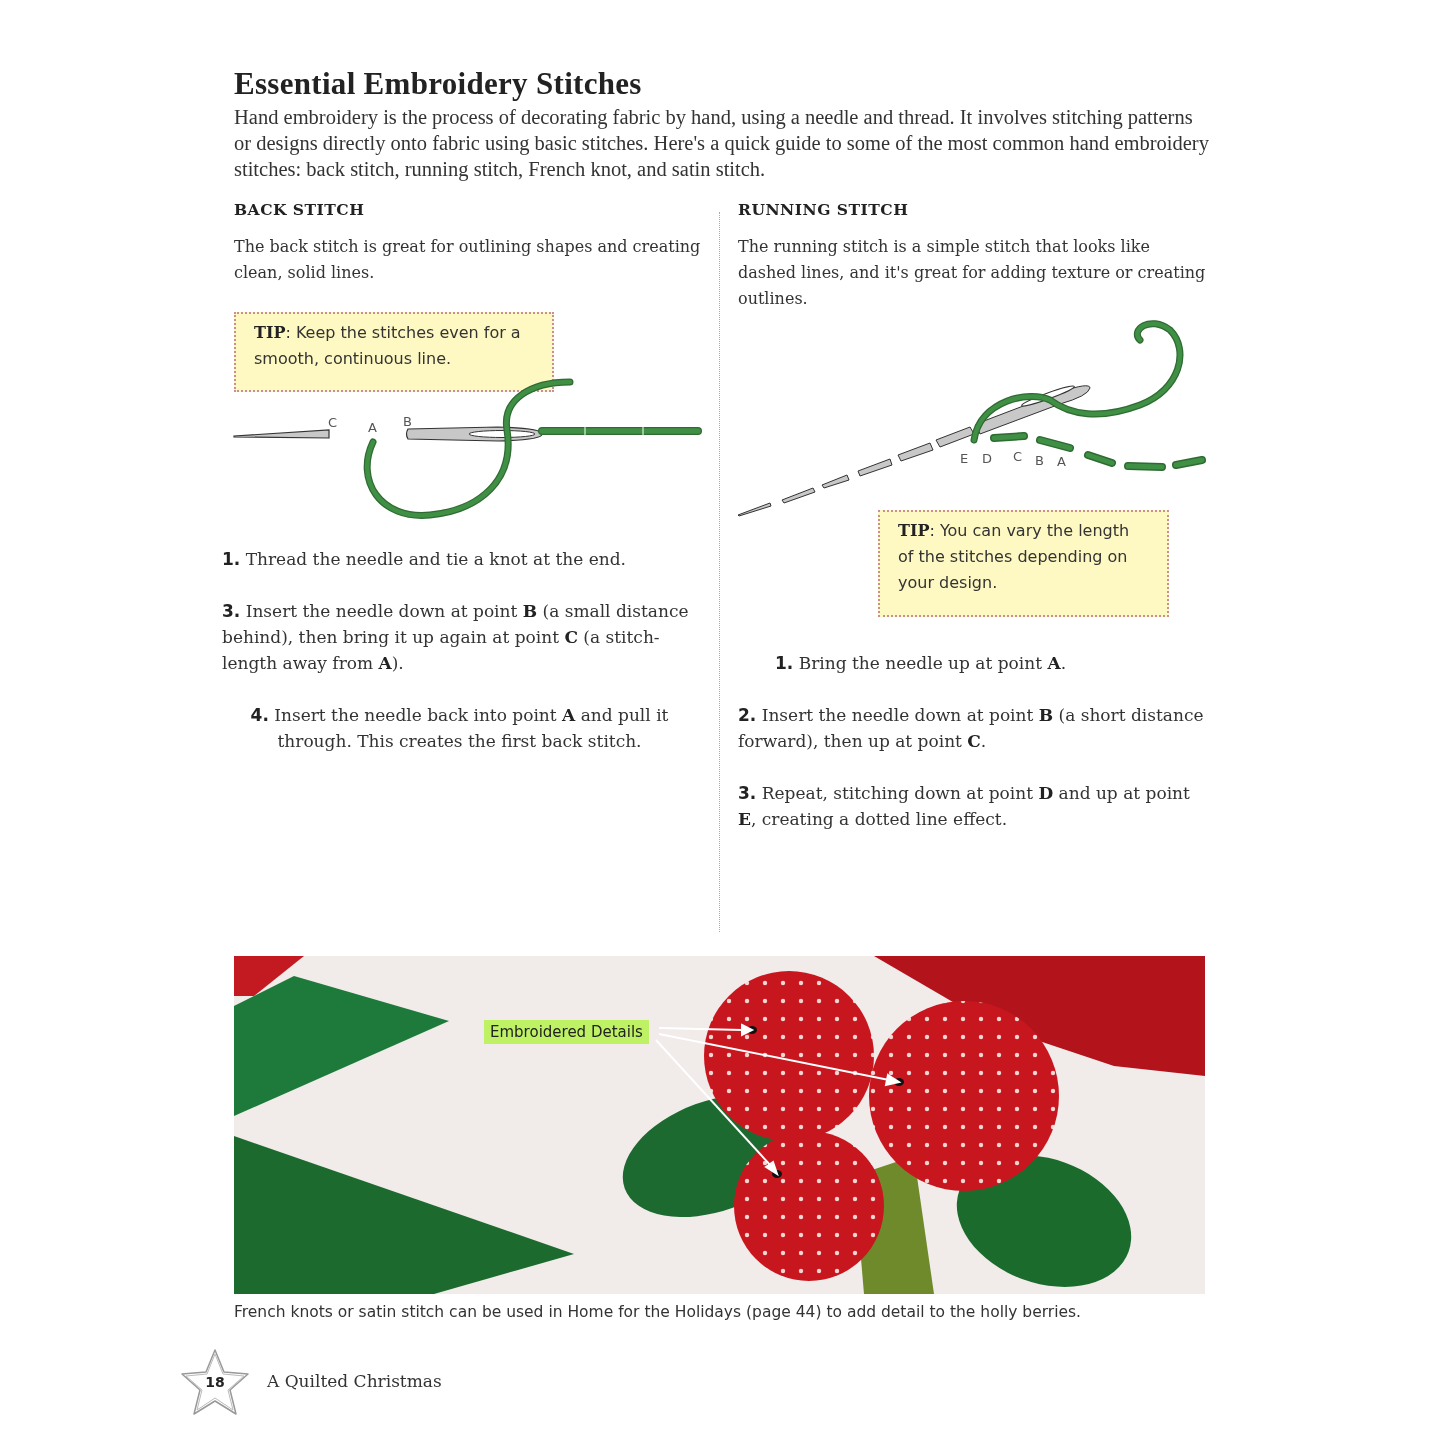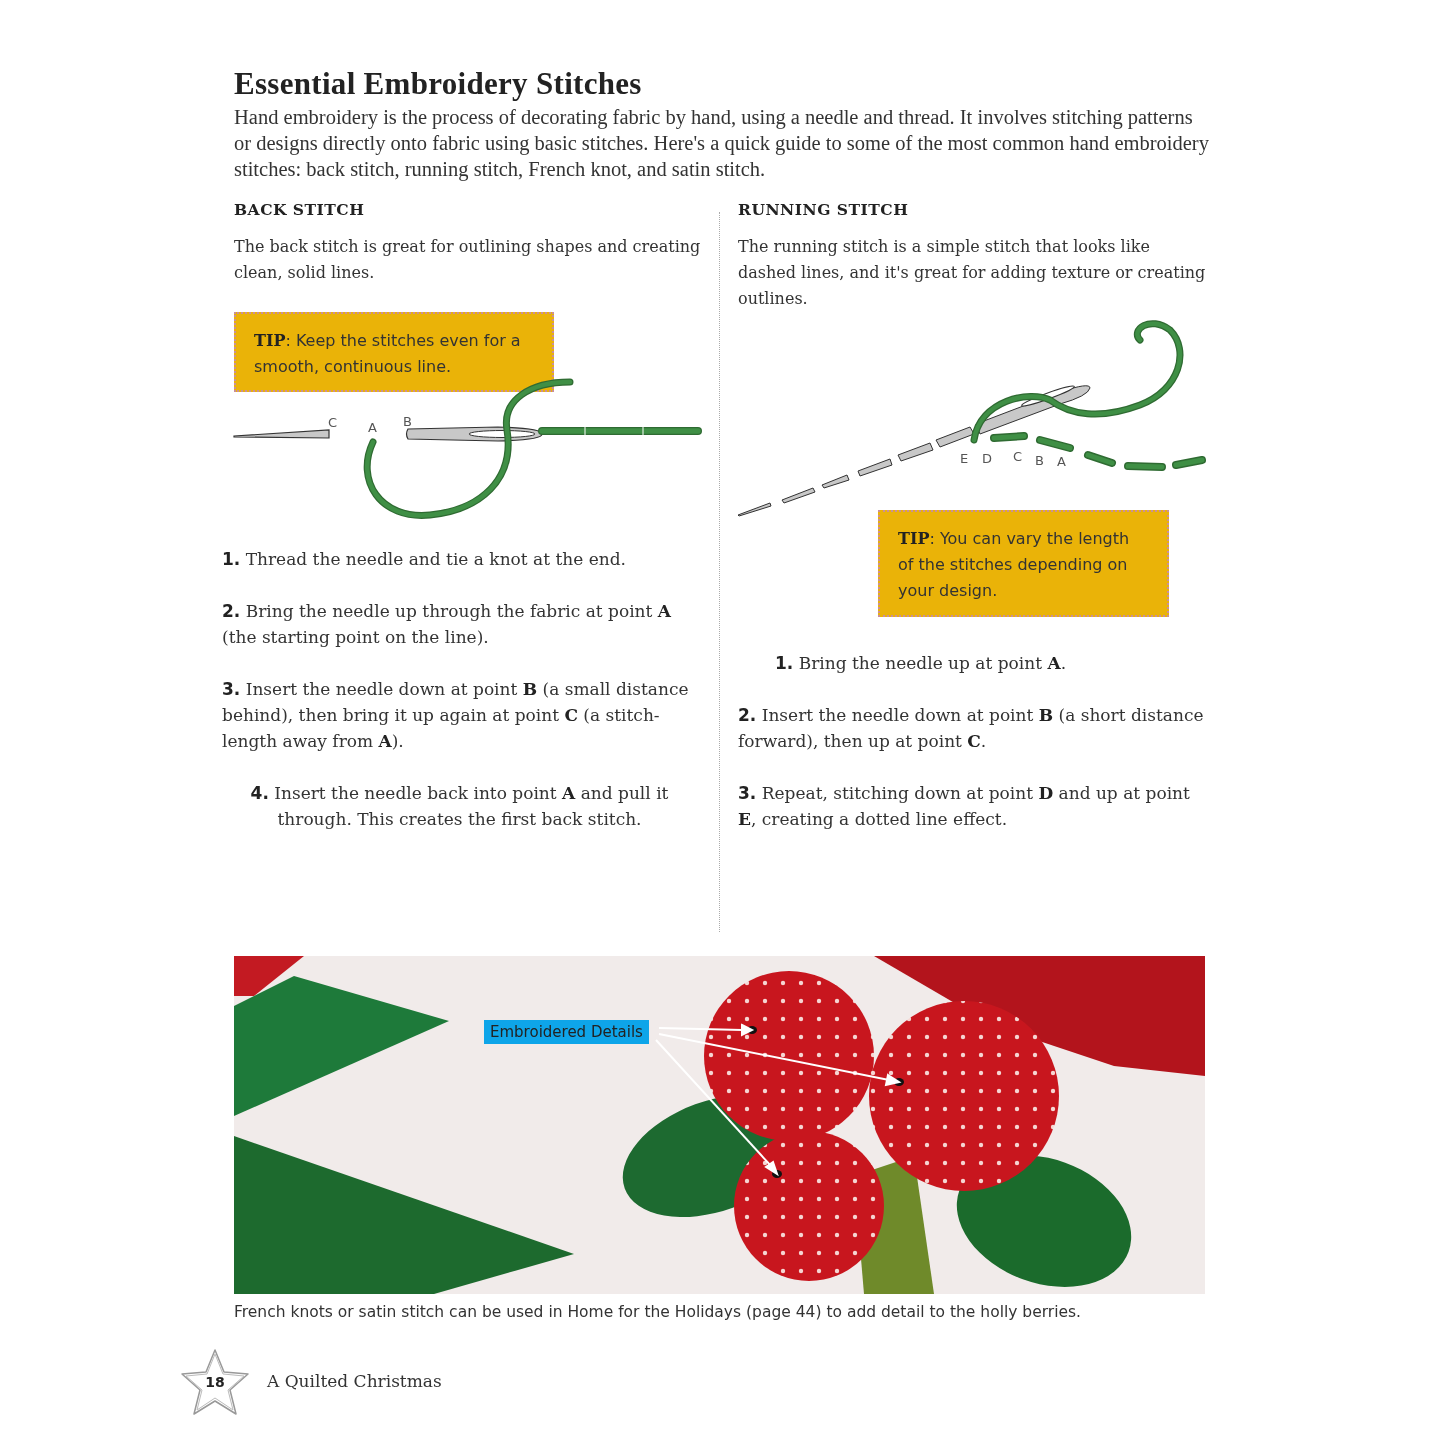--- a/index.html
+++ b/index.html
@@ -3,30 +3,30 @@
 <meta charset="utf-8">
 <style>
   html, body { margin:0; padding:0; }
   body { width:1440px; height:1440px; background:#ffffff; position:relative; overflow:hidden;
          font-family:"DejaVu Serif", serif; color:#2b2b2b; }
   .abs { position:absolute; }
   .title { left:234px; top:66px; font-family:"Liberation Serif", serif; font-weight:bold; font-size:31px; color:#222; letter-spacing:0.3px; }
   .intro { left:234px; top:104px; width:980px; font-family:"Liberation Serif", serif; font-size:20.5px; line-height:26px; color:#333; }
   .sec-head { font-family:"DejaVu Serif", serif; font-weight:bold; font-size:15.5px; letter-spacing:0.5px; color:#222; }
   .sec-body { font-family:"DejaVu Serif", serif; font-size:16px; line-height:26px; color:#333; font-weight:300; }
-  .tip { background:#eab308; border:2px dotted #c98f99; box-sizing:border-box; padding:14px 18px; font-family:"DejaVu Sans", sans-serif; font-size:16px; line-height:26px; color:#333; }
+  .tip { background:#fef9c3; border:2px dotted #c98f99; box-sizing:border-box; padding:6px 18px; font-family:"DejaVu Sans", sans-serif; font-size:16px; line-height:26px; color:#333; }
   .tip b { font-family:"DejaVu Serif", serif; font-weight:bold; color:#222; }
   .step { font-family:"DejaVu Serif", serif; font-size:17px; line-height:26px; color:#333; }
   .step .num { font-family:"DejaVu Sans", sans-serif; font-weight:bold; color:#222; }
   .step .pt { font-weight:bold; color:#222; }
   .divider { left:719px; top:212px; width:0; height:720px; border-left:1.5px dotted #aaa; }
   .photo { left:234px; top:956px; width:971px; height:338px; overflow:hidden; background:#f3eeee; }
   .caption { left:234px; top:1303px; font-family:"DejaVu Sans", sans-serif; font-size:15.5px; color:#333; }
   .footer-title { left:267px; top:1371px; font-family:"DejaVu Serif", serif; font-size:17px; color:#333;text-align:center; }
-  .label-box { position:absolute; left:250px; top:64px; background:#0ea5e9; padding:3px 6px; font-family:"DejaVu Sans", sans-serif; font-size:15px; color:#222; }
+  .label-box { position:absolute; left:250px; top:64px; background:#bef264; padding:3px 6px; font-family:"DejaVu Sans", sans-serif; font-size:15px; color:#222; }
 </style>
 </head>
 <body>
 
 <div class="abs title">Essential Embroidery Stitches</div>
 <div class="abs intro">Hand embroidery is the process of decorating fabric by hand, using a needle and thread. It involves stitching patterns or designs directly onto fabric using basic stitches. Here's a quick guide to some of the most common hand embroidery stitches: back stitch, running stitch, French knot, and satin stitch.</div>
 
 <div class="abs sec-head" style="left:234px; top:200px;">BACK STITCH</div>
 <div class="abs sec-body" style="left:234px; top:234px; width:475px;">The back stitch is great for outlining shapes and creating clean, solid lines.</div>
 
@@ -49,23 +49,20 @@
   <line x1="355" y1="56" x2="355" y2="66" stroke="#fff" stroke-width="1"></line>
   <line x1="413" y1="56" x2="413" y2="66" stroke="#fff" stroke-width="1"></line>
   <text x="98" y="57" font-family="DejaVu Sans, sans-serif" font-size="13" fill="#555">C</text>
   <text x="138" y="62" font-family="DejaVu Sans, sans-serif" font-size="13" fill="#555">A</text>
   <text x="173" y="56" font-family="DejaVu Sans, sans-serif" font-size="13" fill="#555">B</text>
 </svg>
 
 <div class="abs" style="left:222px; top:546px; width:475px;">
   <div class="step" style="margin-bottom:26px;">
     <span class="num">1.</span> <span>Thread the needle and tie a knot at the end.</span>
-  </div>
-  <div class="step" style="margin-bottom:26px;">
-    <span class="num">2.</span> <span>Bring the needle up through the fabric at point </span><span class="pt">A</span><span> (the starting point on the line).</span>
   </div>
   <div class="step" style="margin-bottom:26px;">
     <span class="num">3.</span> <span>Insert the needle down at point </span><span class="pt">B</span><span> (a small distance behind), then bring it up again at point </span><span class="pt">C</span><span> (a stitch-length away from </span><span class="pt">A</span><span>).</span>
   </div>
   <div class="step" style="margin-bottom:26px;text-align:center;">
     <span class="num">4.</span> <span>Insert the needle back into point </span><span class="pt">A</span><span> and pull it through. This creates the first back stitch.</span>
   </div>
 </div>
 
 <div class="abs divider"></div>

